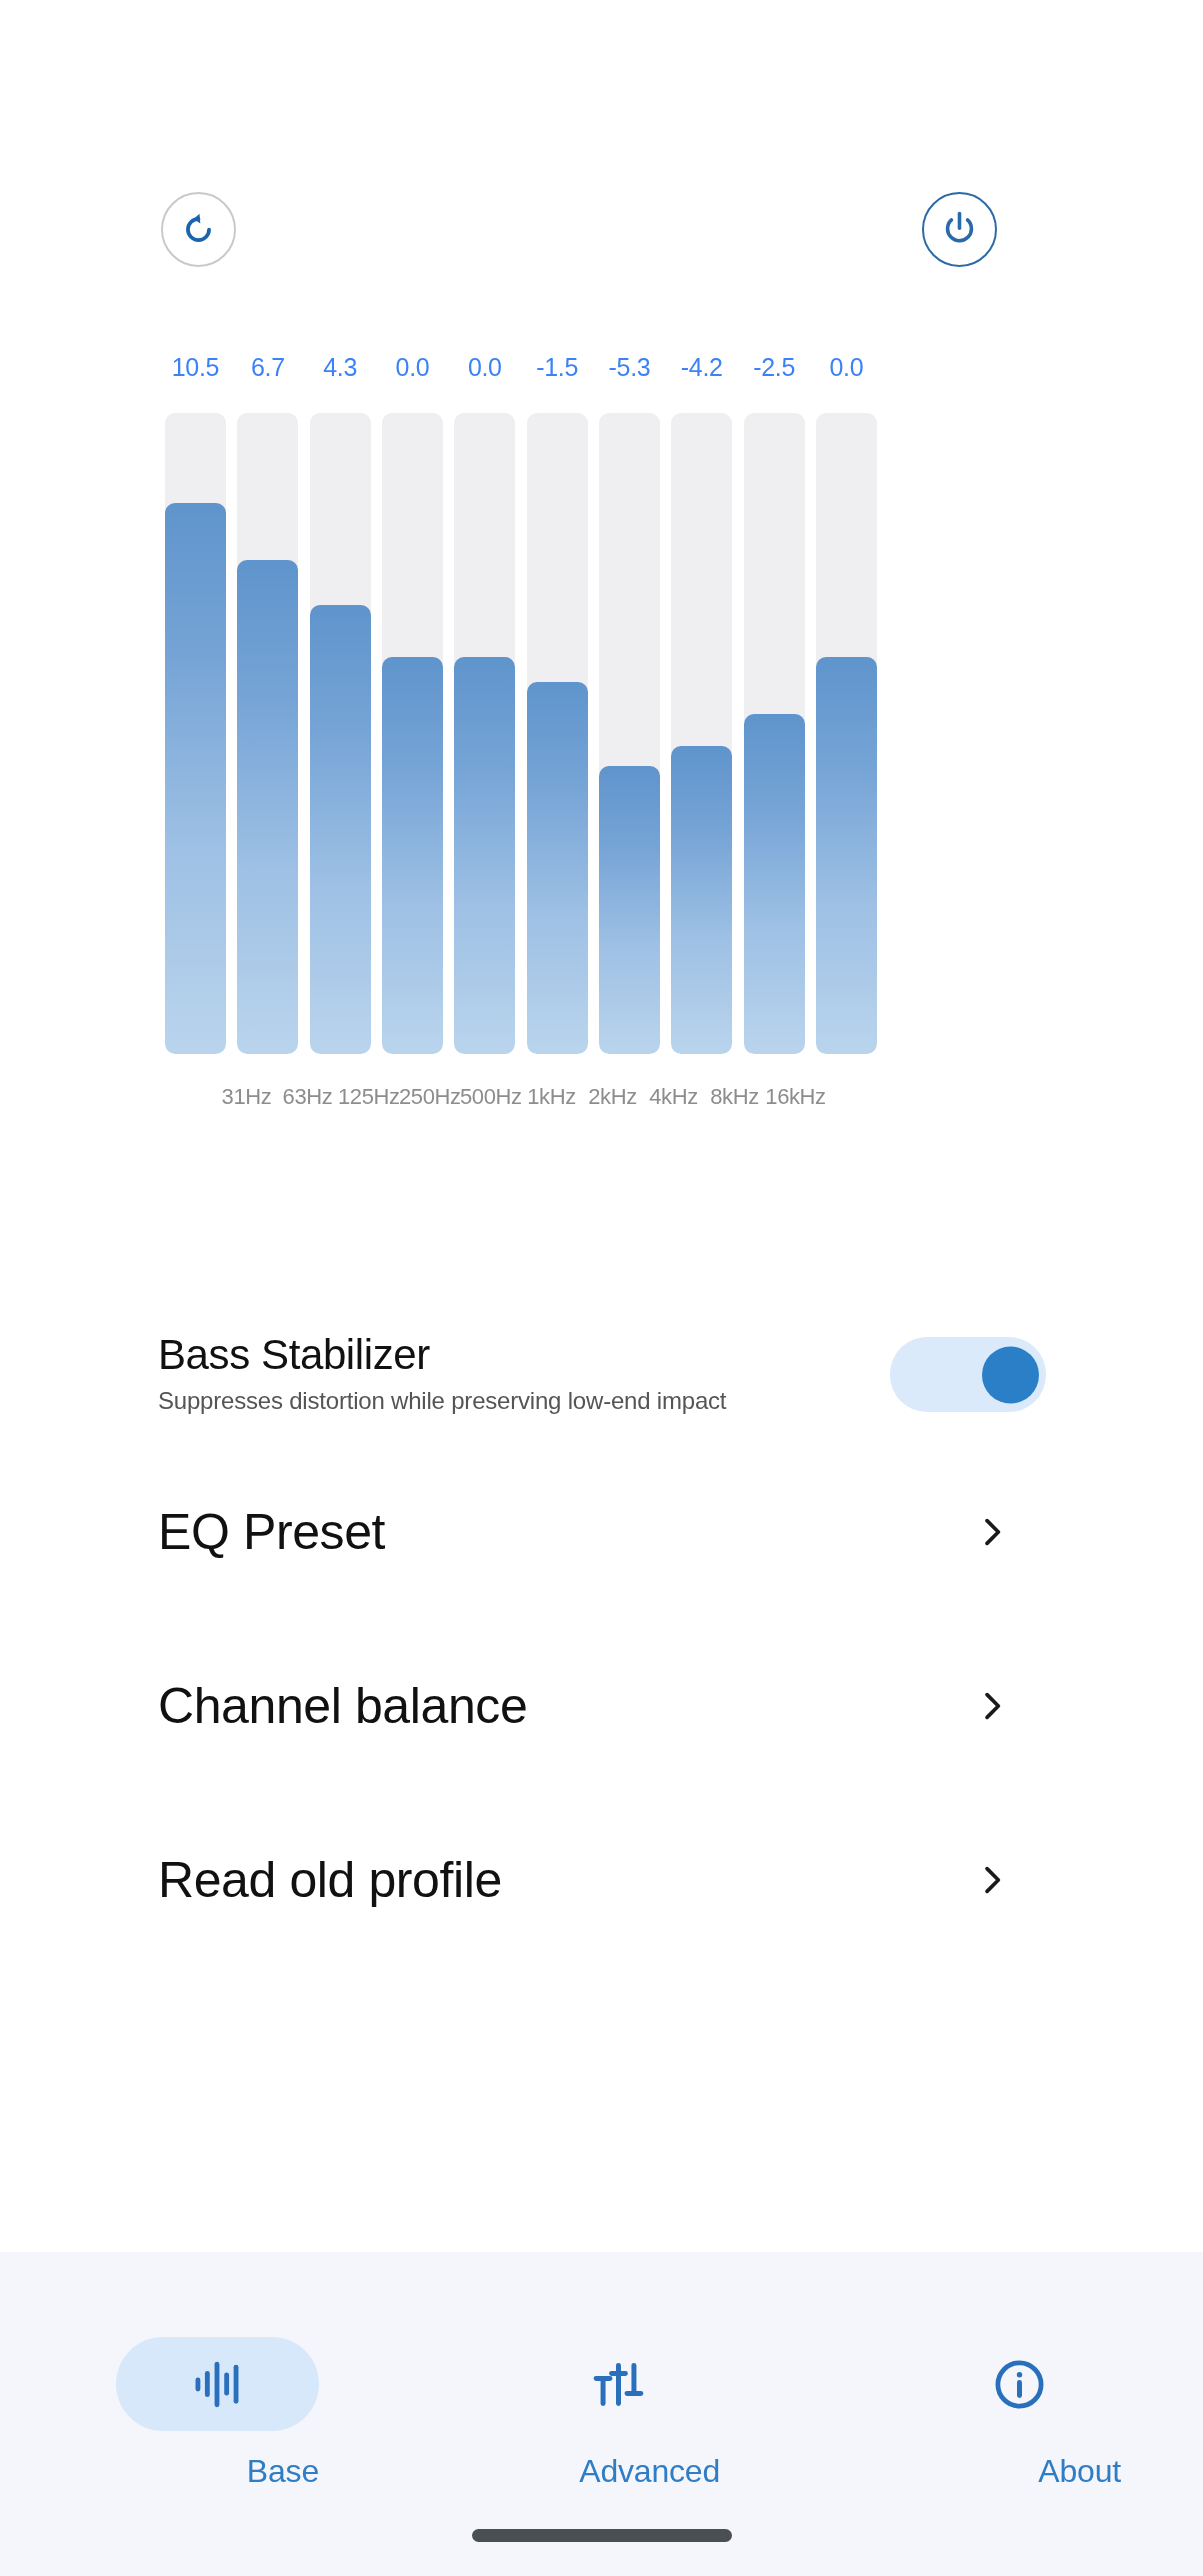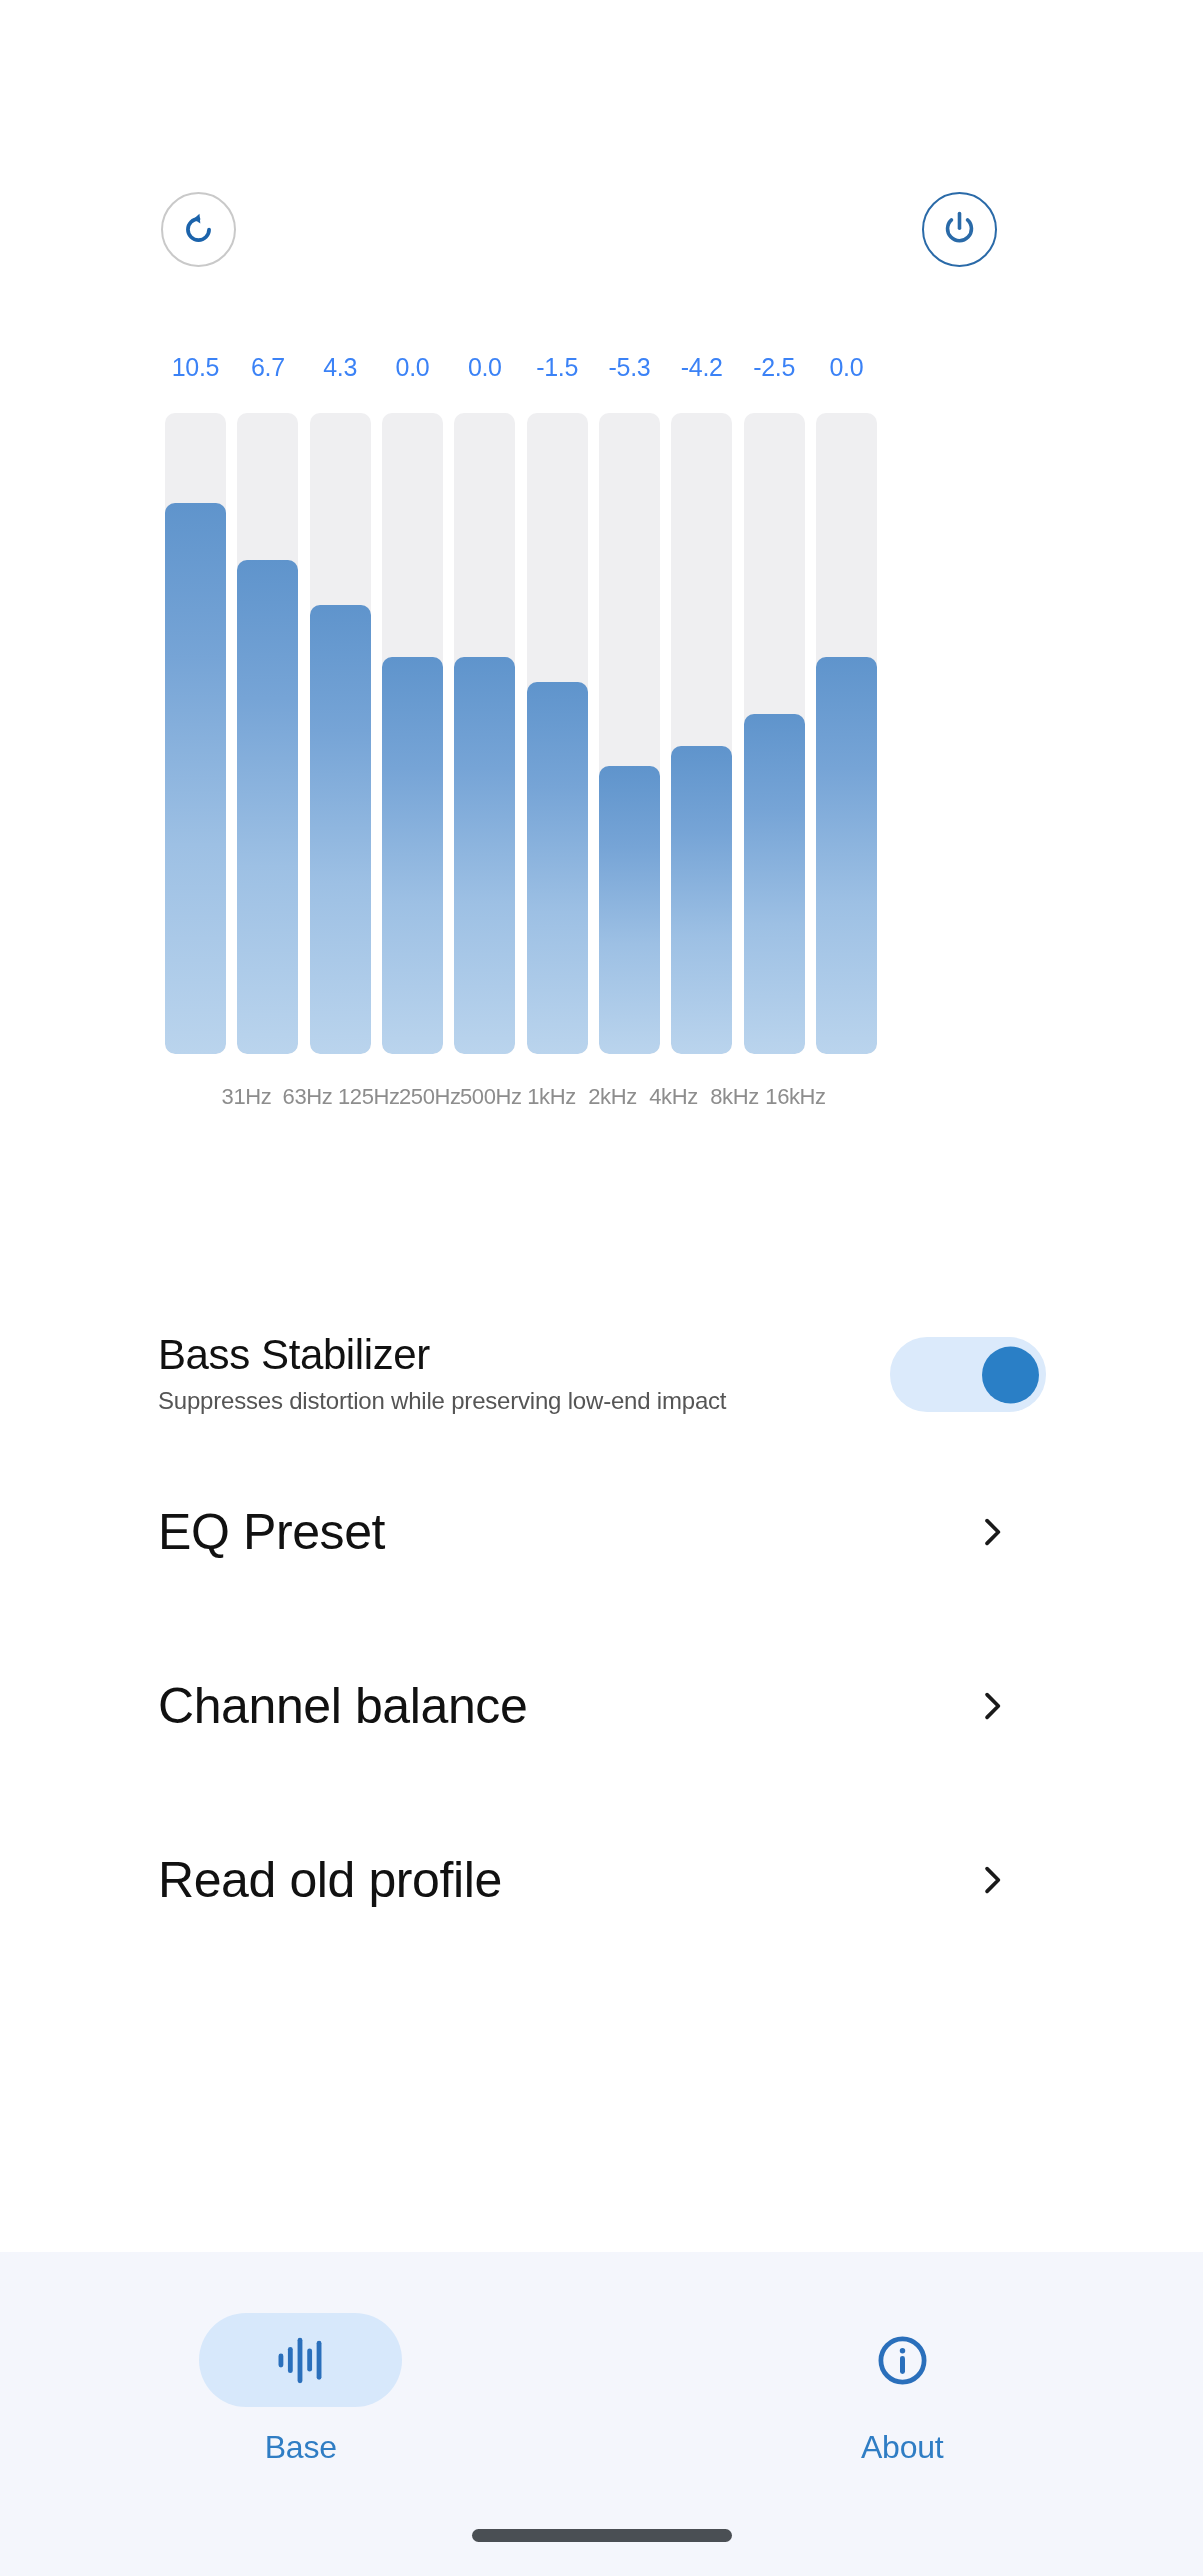--- a/index.html
+++ b/index.html
@@ -185,22 +185,23 @@
     background:#f4f6fc;
     display:flex;
     align-items:flex-start;
     justify-content:space-around;
     padding-top:61px;
   }
   .tab {
     width:237px;
     display:flex;
     flex-direction:column;
-    align-items:center;
-    cursor:pointer;
+    align-items:flex-end;
+    cursor:pointer;
+    margin-top:24px;
   }
   .tab-icon-wrap {
     width:203px; height:94px;
     border-radius:47px;
     display:flex; align-items:center; justify-content:center;
   }
   .tab.active .tab-icon-wrap { background:#d7e8fb; }
   .tab-label {
     margin-top:22px;
     font-size:32px;
@@ -376,20 +377,35 @@
             <line x1="8.0" y1="7.6" x2="8.0" y2="16.0"></line>
             <line x1="11.8" y1="4.0" x2="11.8" y2="20.0"></line>
             <line x1="15.6" y1="8.2" x2="15.6" y2="15.4"></line>
             <line x1="19.3" y1="5.2" x2="19.3" y2="18.6"></line>
           </g>
         </svg>
       </div>
       <div class="tab-label">Base</div>
     </div>
 
+    <div class="tab">
+      <div class="tab-icon-wrap">
+        <svg width="57" height="57" viewBox="0 0 24 24">
+          <g stroke="#2a6fbb" stroke-width="2.1" stroke-linecap="round">
+            <line x1="5.5" y1="9.5" x2="5.5" y2="20"></line>
+            <line x1="12" y1="4" x2="12" y2="20"></line>
+            <line x1="18.5" y1="4" x2="18.5" y2="14.5"></line>
+            <line x1="2.6" y1="9.5" x2="8.4" y2="9.5"></line>
+            <line x1="9.1" y1="7.4" x2="14.9" y2="7.4"></line>
+            <line x1="15.6" y1="15.8" x2="21.4" y2="15.8"></line>
+          </g>
+        </svg>
+      </div>
+      <div class="tab-label">Advanced</div>
+    </div>
 
     <div class="tab">
       <div class="tab-icon-wrap">
         <svg width="57" height="57" viewBox="0 0 24 24">
           <circle cx="12" cy="12" r="9.1" fill="none" stroke="#2a6fbb" stroke-width="2"></circle>
           <circle cx="12" cy="7.9" r="1.15" fill="#2a6fbb"></circle>
           <line x1="12" y1="11.2" x2="12" y2="16.6" stroke="#2a6fbb" stroke-width="2.1" stroke-linecap="round"></line>
         </svg>
       </div>
       <div class="tab-label">About</div>

